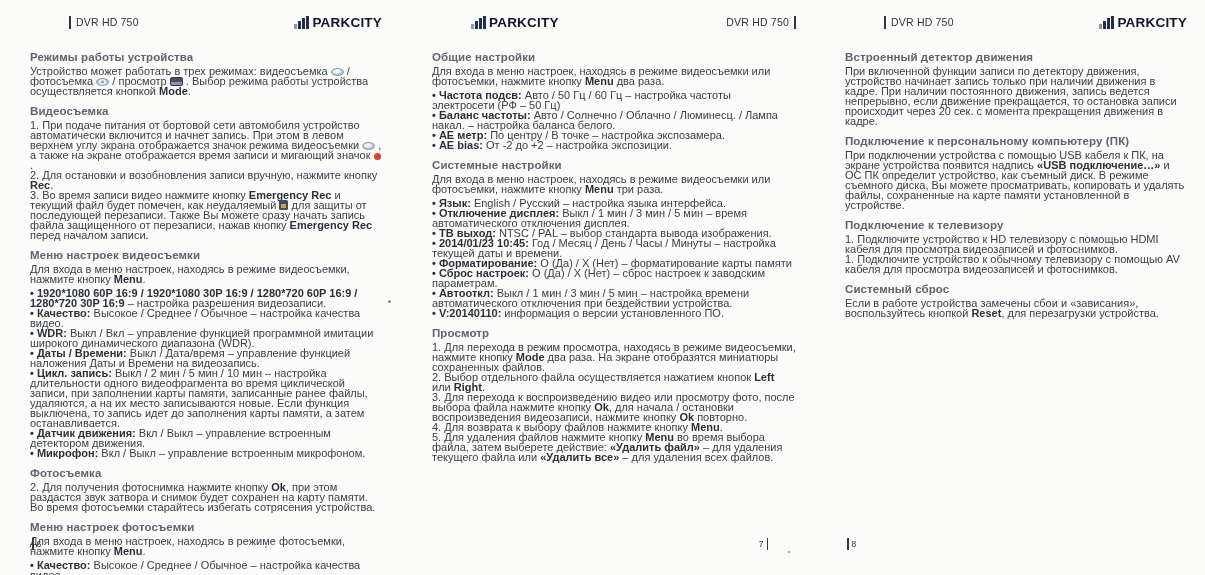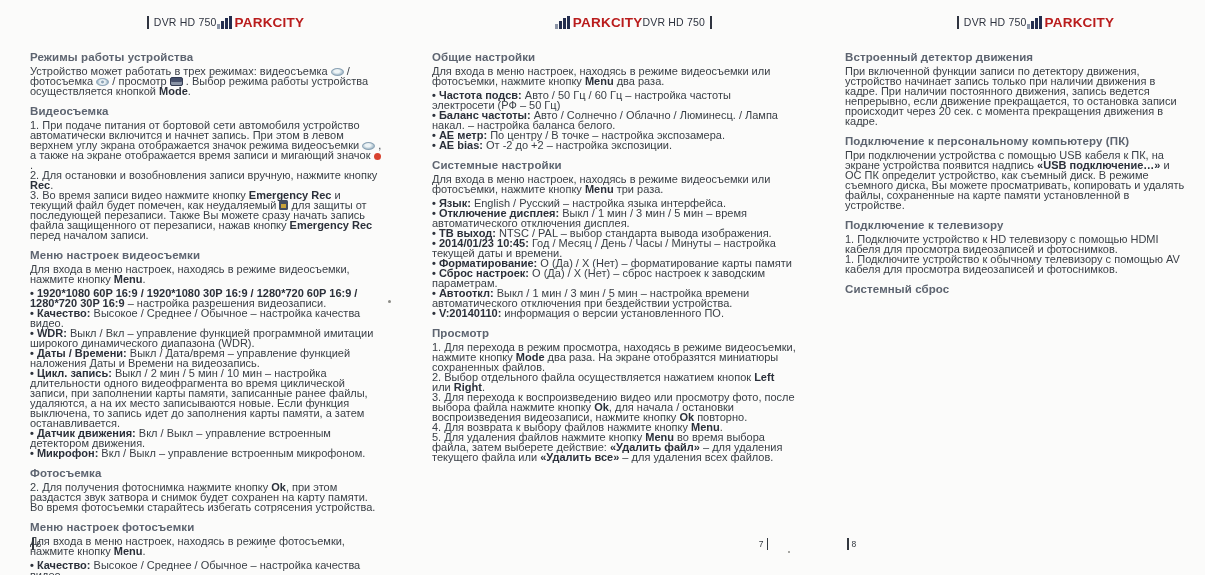--- a/index.html
+++ b/index.html
@@ -9,32 +9,32 @@
     font-family:"Liberation Sans", sans-serif;
     color:#3b4047;
     position:relative;
     overflow:hidden;
   }
   .page { position:absolute; top:0; height:575px; }
   #page-0 { left:30px;  width:352px; }
   #page-1 { left:432px; width:364px; }
   #page-2 { left:845px; width:342px; }
 
-  .page-header { display:flex; justify-content:center; align-items:center; margin-top:13px; margin-bottom:20px; height:18px;padding-left:39px; }
+  .page-header { display:flex; justify-content:space-between; align-items:center; margin-top:13px; margin-bottom:20px; height:18px;padding-left:39px; }
   .hdr-device { display:flex; align-items:center; gap:5px; font-size:10.5px; color:#2f3440; letter-spacing:.2px; }
   .hdr-bar { width:2px; height:13px; background:#2f3440; display:inline-block; }
 
   .logo { display:flex; align-items:center; gap:3px; }
   .logo-glyph { display:inline-flex; align-items:flex-end; gap:1px; height:13px; }
   .logo-glyph i { display:inline-block; width:3px; background:#232d4e; }
   .logo-glyph i:nth-child(1){ height:5px; background:#8d96a8; }
   .logo-glyph i:nth-child(2){ height:8px; }
   .logo-glyph i:nth-child(3){ height:11px; }
   .logo-glyph i:nth-child(4){ height:13px; }
-  .logo-text { font-size:13.5px; font-weight:bold; color:#b91c1c; letter-spacing:.2px; }
+  .logo-text { font-size:13.5px; font-weight:bold; color:#0f172a; letter-spacing:.2px; }
 
   .section-title { font-size:11.5px; font-weight:700; color:#5d6470; margin:9px 0 3px; letter-spacing:.1px; }
   .para, .bullet { font-size:11px; line-height:10px; color:#3b4047; margin:0; }
   .para b, .bullet b { color:#2b303a; }
   .bullet.first-li { margin-top:4px; }
   .dot { font-weight:bold; color:#2b303a; }
 
   .inl-icon { display:inline-block; vertical-align:-1px; }
   .video-mode-icon { width:13px; height:8px; border-radius:50%;
     background:radial-gradient(ellipse at 45% 38%, #eef4f6 0 30%, #a9bfcd 68%, #7e98ab);
@@ -167,20 +167,21 @@
   </header>
   <div class="content">
       <h2 class="section-title">Встроенный детектор движения</h2>
       <p class="para">При включенной функции записи по детектору движения, устройство начинает запись только при наличии движения в кадре. При наличии постоянного движения, запись ведется непрерывно, если движение прекращается, то остановка записи происходит через 20 сек. с момента прекращения движения в кадре.</p>
       <h2 class="section-title">Подключение к персональному компьютеру (ПК)</h2>
       <p class="para">При подключении устройства с помощью USB кабеля к ПК, на экране устройства появится надпись <b>«USB подключение…»</b> и ОС ПК определит устройство, как съемный диск. В режиме съемного диска, Вы можете просматривать, копировать и удалять файлы, сохраненные на карте памяти установленной в устройстве.</p>
       <h2 class="section-title">Подключение к телевизору</h2>
       <p class="para">1. Подключите устройство к HD телевизору с помощью HDMI кабеля для просмотра видеозаписей и фотоснимков.</p>
       <p class="para">1. Подключите устройство к обычному телевизору с помощью AV кабеля для просмотра видеозаписей и фотоснимков.</p>
       <h2 class="section-title">Системный сброс</h2>
+      <p class="para">Если в работе устройства замечены сбои и «зависания», воспользуйтесь кнопкой <b>Reset</b>, для перезагрузки устройства.</p>
     </div>
   <div class="pagenum pn-left">
     <span class="pn-bar"></span>
     <span>8</span>
   </div>
 </section>
 
 <div class="speck" style="left:265px; top:546px; width:2px; height:2px;"></div>
 <div class="speck" style="left:388px; top:300px; width:3px; height:3px;"></div>
 <div class="speck" style="left:788px; top:551px; width:2px; height:2px;"></div>

